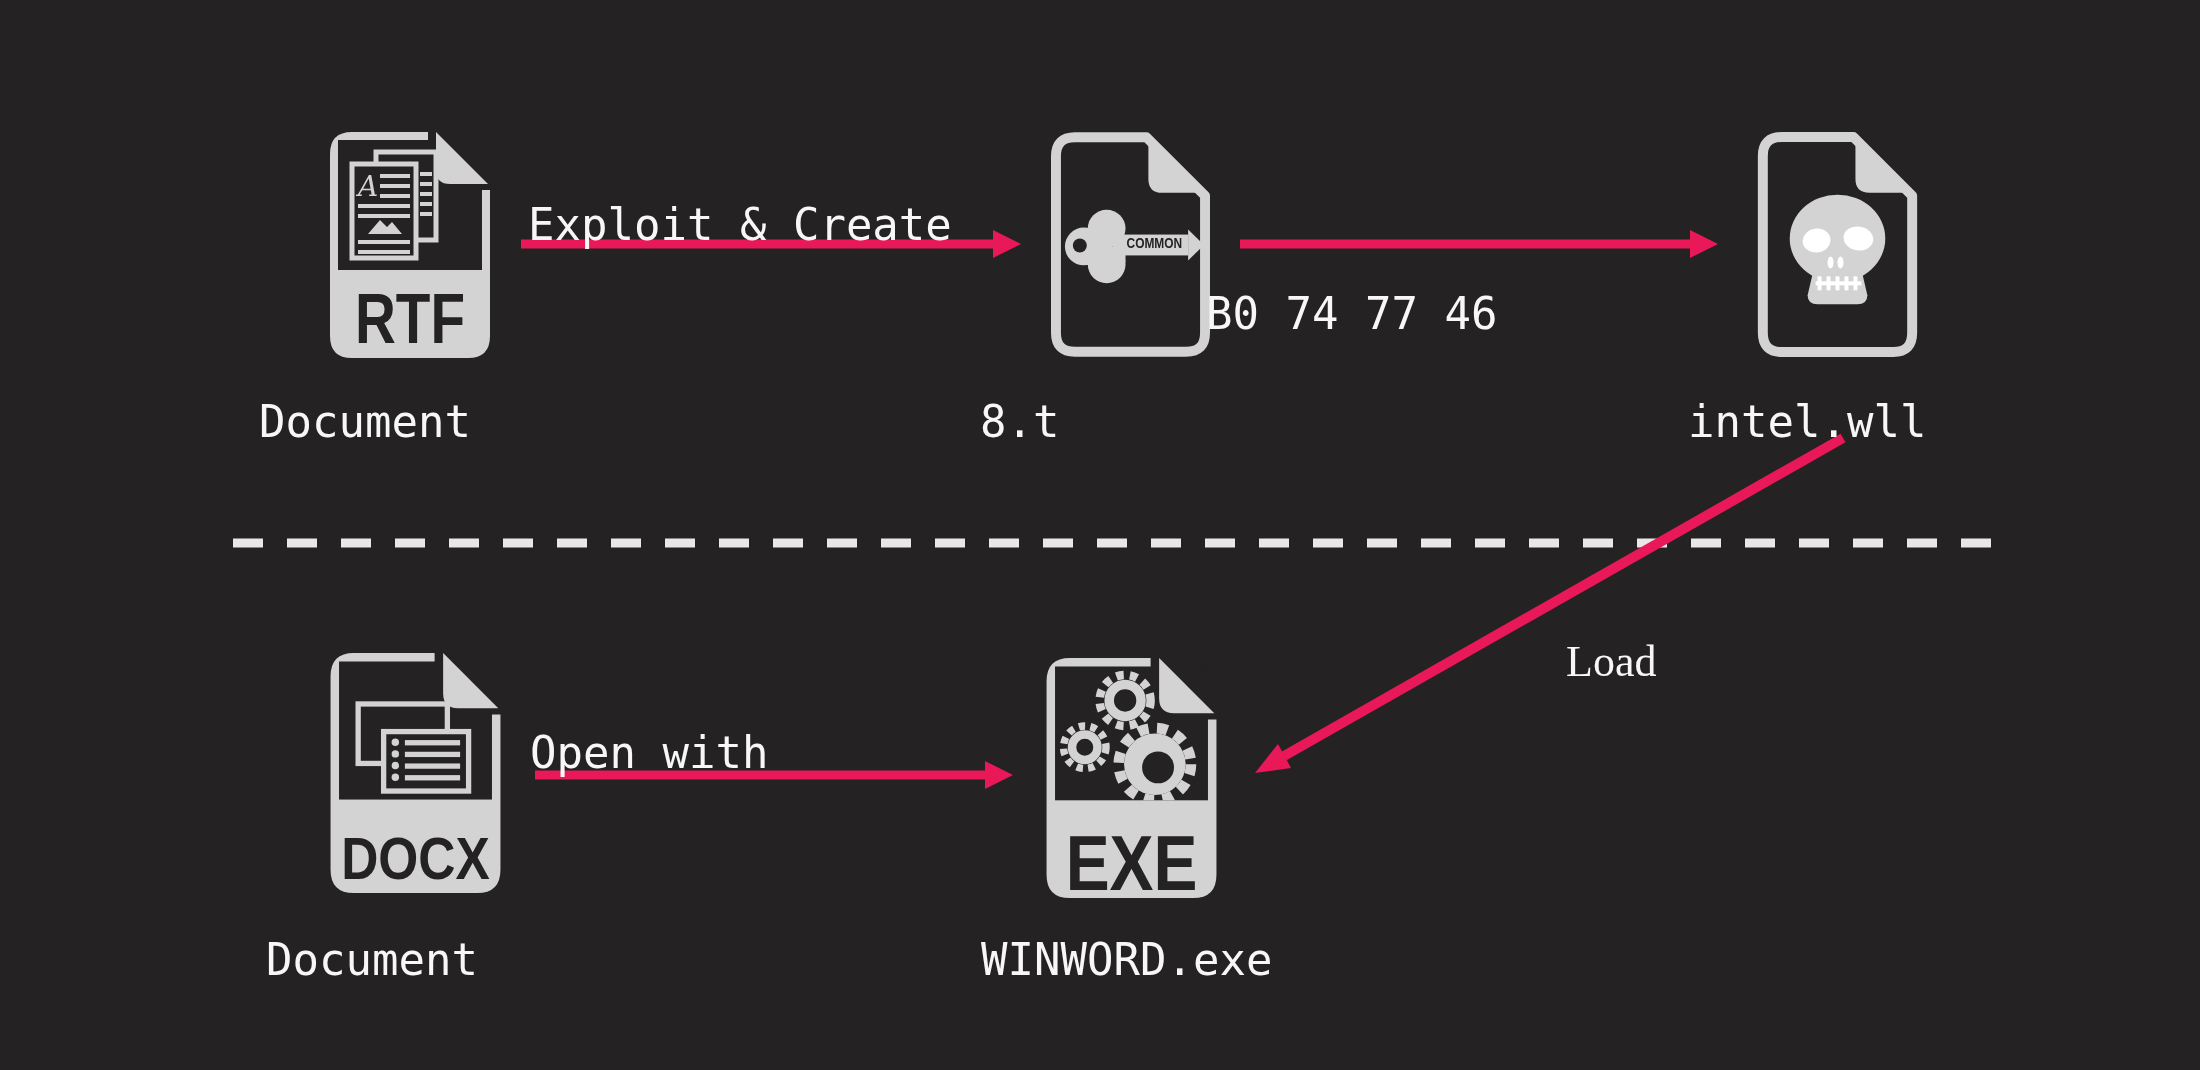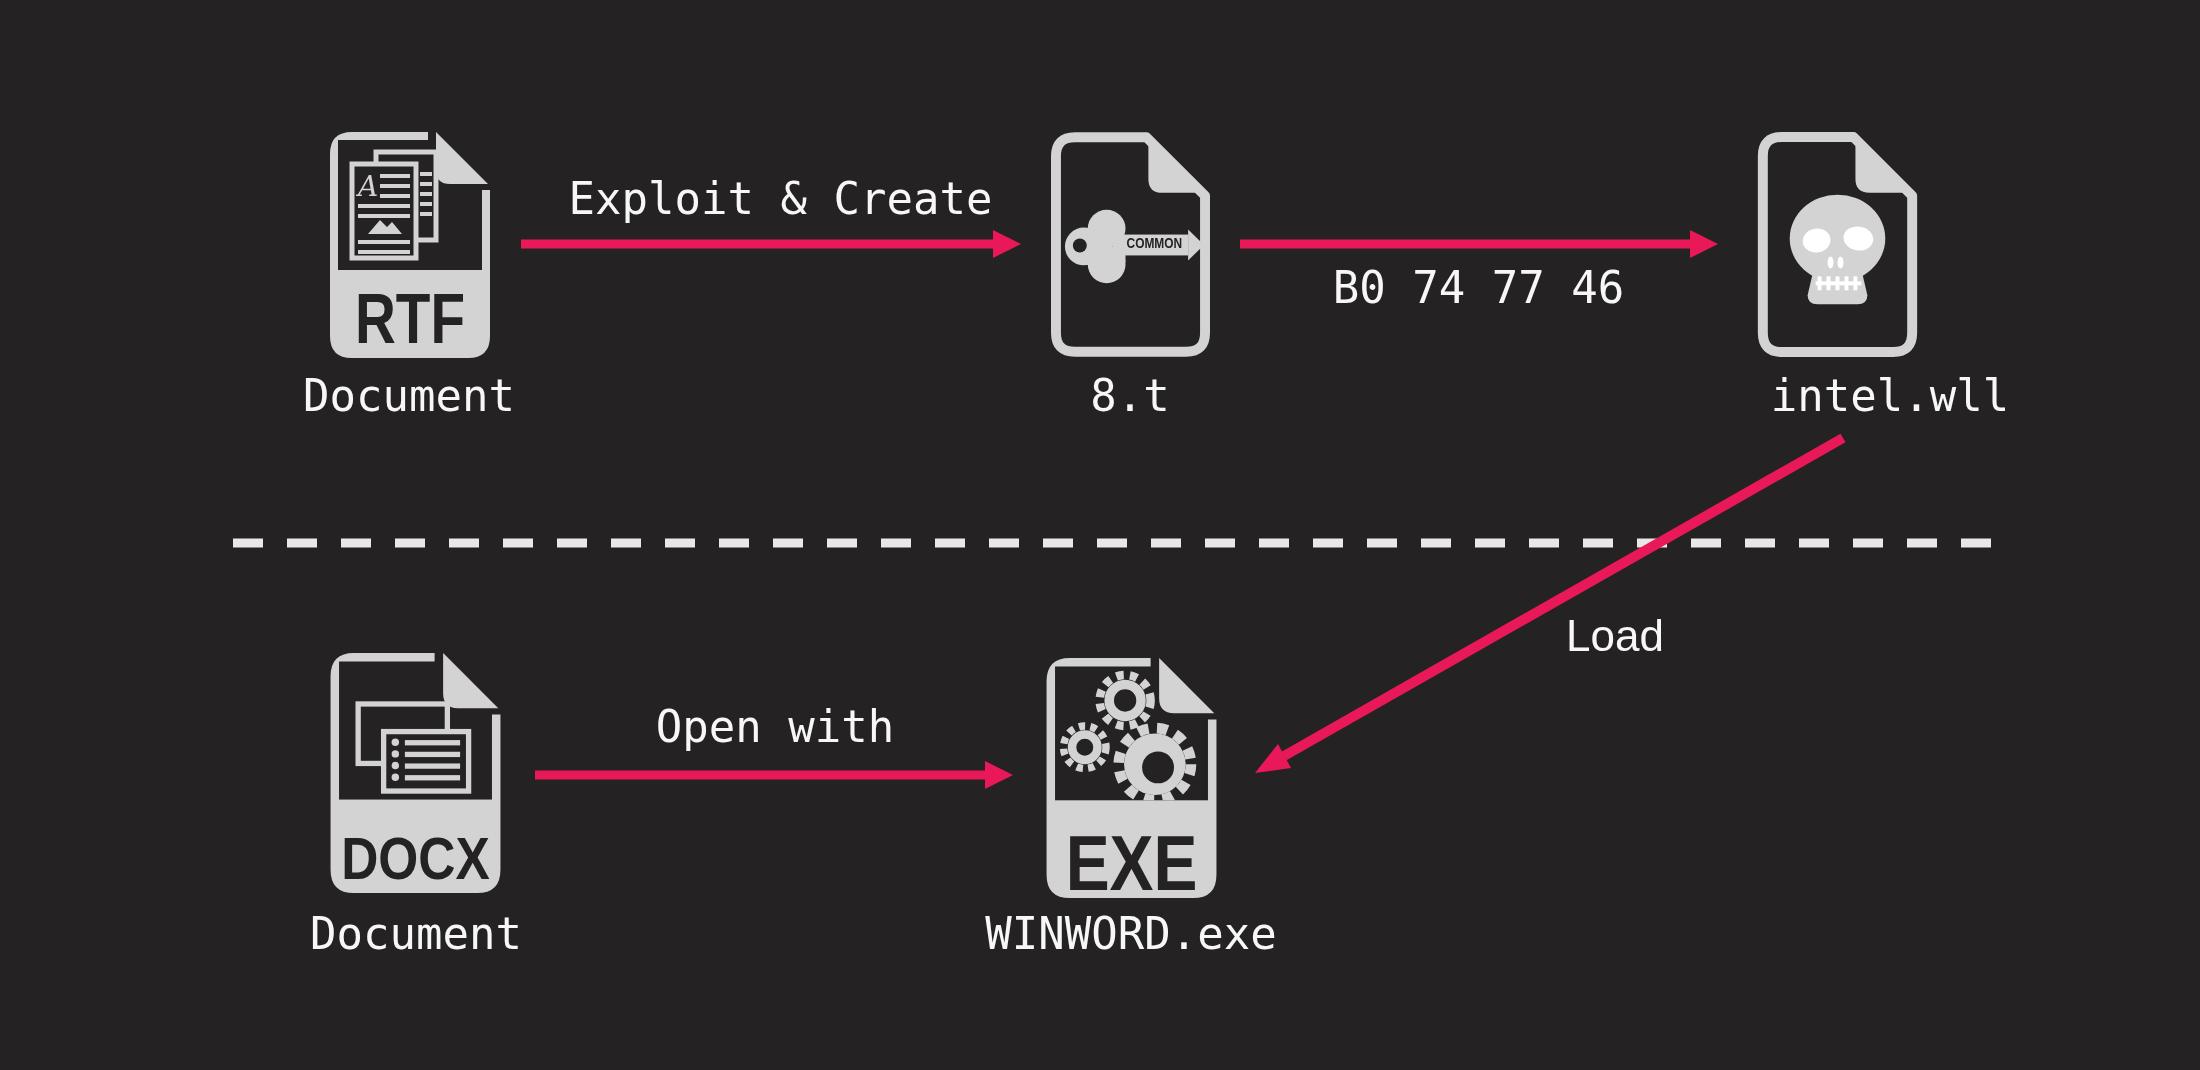--- a/index.html
+++ b/index.html
@@ -20,24 +20,25 @@
     font-family:"DejaVu Sans Mono",monospace;
   }
   .layer{position:absolute;left:0;top:0;}
   .icon{position:absolute;overflow:visible;}
   .lbl{
     position:absolute;
     font-family:"DejaVu Sans Mono",monospace;
     font-size:44px;
     line-height:1.1;
     color:var(--text);
-    text-align:center;
+    text-align:left;
     white-space:nowrap;
+    margin-top:26px;
   }
-  .lbl.sans{font-family:Liberation Sans, sans-serif;}
+  .lbl.sans{font-family:Liberation Serif, serif;}
   .badge-text{
     font-family:"Liberation Sans",sans-serif;
     font-weight:bold;
   }
 </style>
 </head>
 <body>
 
 <div class="stage">
 
@@ -167,21 +168,21 @@
 
   <div class="lbl" style="left:259px;top:372px;width:300px;">Document</div>
 
   <div class="lbl" style="left:528px;top:175px;width:505px;">Exploit &amp; Create</div>
 
   <div class="lbl" style="left:980px;top:372px;width:300px;">8.t</div>
 
 
   <div class="lbl" style="left:1206px;top:264px;width:545px;">B0 74 77 46</div>
 
-  <div class="lbl" style="left:1740px;top:372px;width:300px;">intel.wll</div>
+  <div class="lbl" style="left:1688px;top:372px;width:300px;">intel.wll</div>
 
   <div class="lbl" style="left:266px;top:910px;width:300px;">Document</div>
 
   <div class="lbl" style="left:981px;top:910px;width:300px;">WINWORD.exe</div>
 
   <div class="lbl" style="left:530px;top:703px;width:490px;">Open with</div>
 
   <div class="lbl sans" style="left:1566px;top:612px;">Load</div>
 
 </div>

